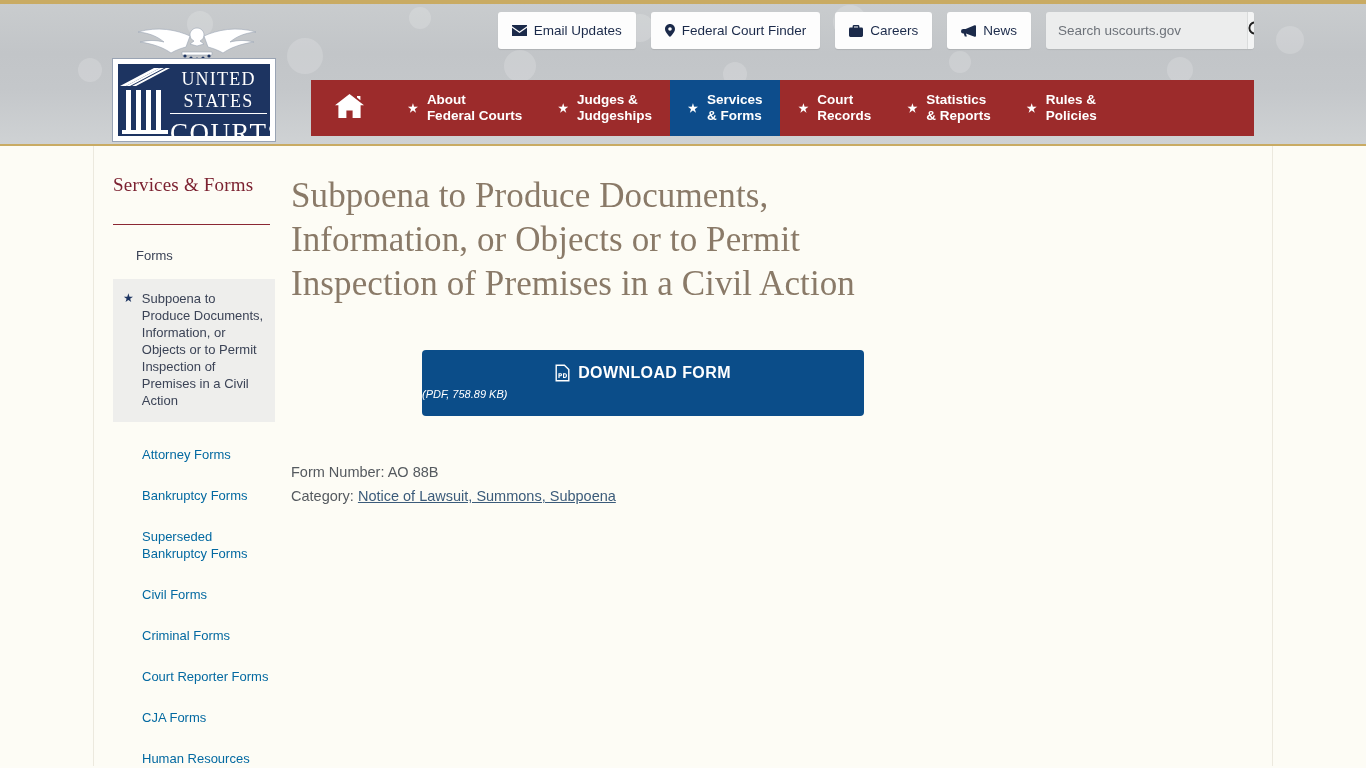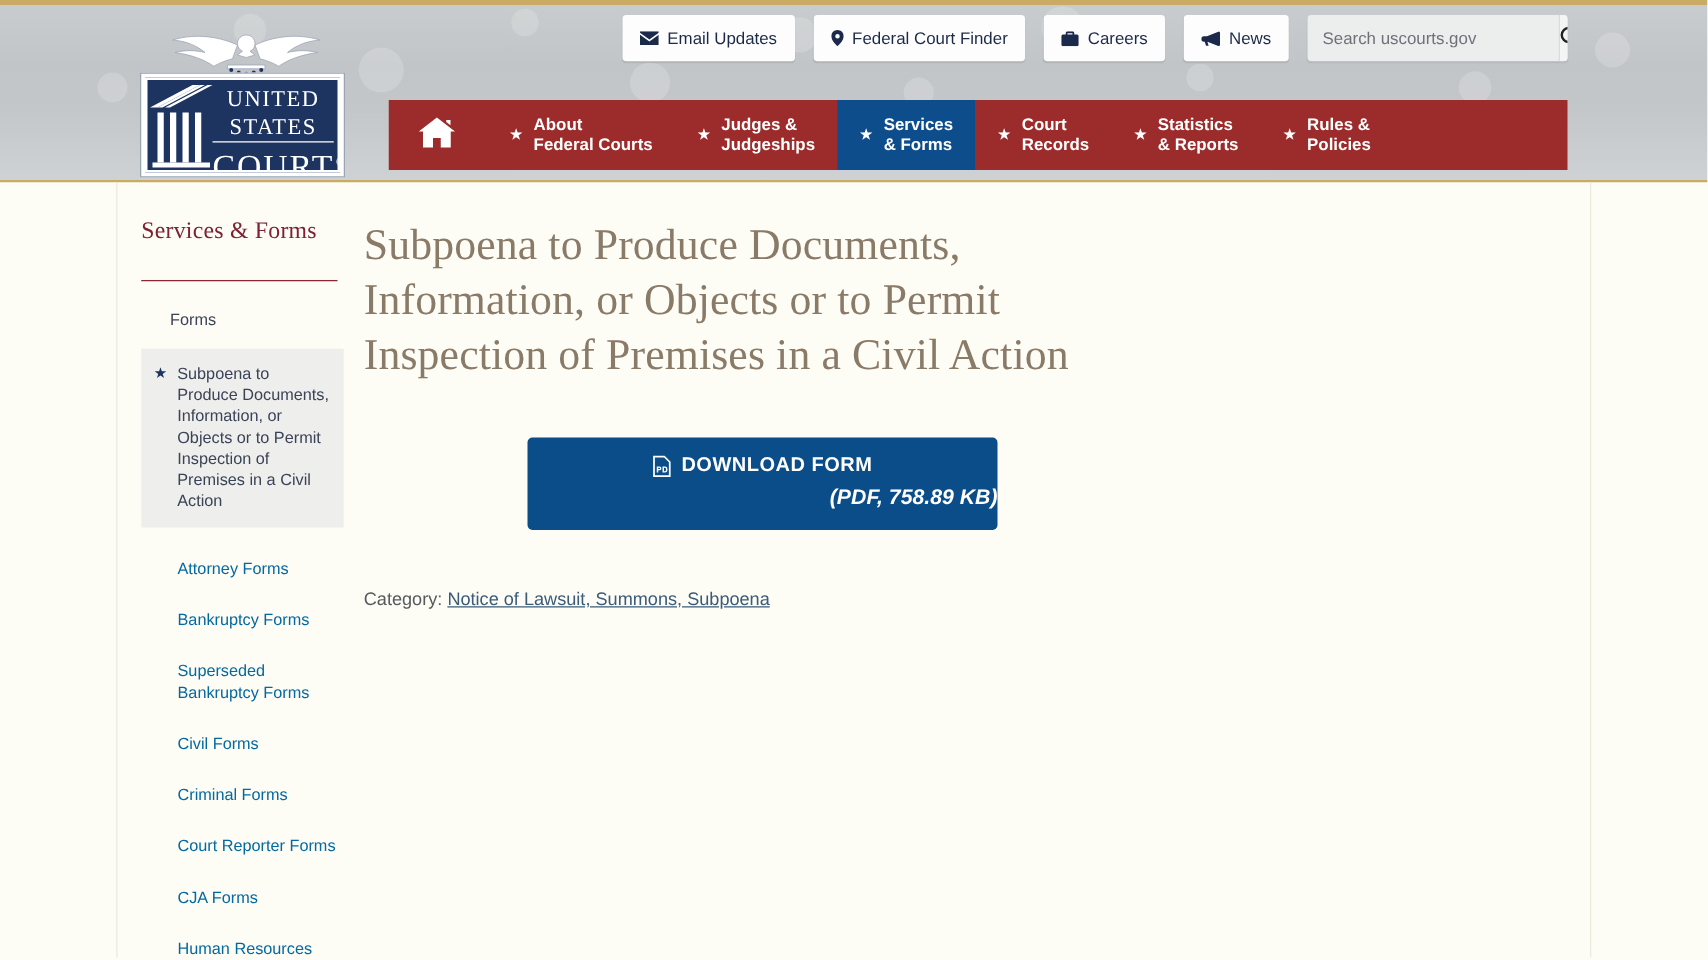--- a/index.html
+++ b/index.html
@@ -232,45 +232,45 @@
   #page-title {
     font-family: "Liberation Serif", serif;
     font-weight: normal;
     font-size: 35px;
     line-height: 44px;
     color: #8a7a68;
     letter-spacing: .1px;
   }
   #download-button {
     display: block;
-    width: 376px;
+    width: 442px;
     margin: 44px 0 0 131px;
     background: #0b4d89;
     border: none;
     border-radius: 4px;
     padding: 14px 0 16px 0;
     color: #ffffff;
-    text-align: right;
+    text-align: left;
     cursor: pointer;
     text-decoration: none;
     font-family: "Liberation Sans", sans-serif;
   }
   #download-main {
     font-size: 16px;
     font-weight: bold;
     letter-spacing: .4px;
     display: flex;
     align-items: center;
     justify-content: center;
     gap: 8px;
   }
   #download-sub {
     display: block;
-    font-size: 17px;
-    font-weight: bold;
+    font-size: 11px;
+    font-weight: normal;
     font-style: italic;
     margin-top: 6px;
   }
   #pdf-glyph {
     display: inline-flex;
     align-items: center;
   }
 
   #form-meta { margin-top: 44px; font-size: 14.5px; line-height: 24px; color: #555a5f; }
   .meta-row { white-space: nowrap; }
@@ -490,18 +490,22 @@
             <path fill="#ffffff" d="M3.4 9.2h2.2c.9 0 1.5.6 1.5 1.5S6.5 12.2 5.6 12.2H4.6v1.8H3.4zm1.2 1v1h.9c.3 0 .5-.2.5-.5s-.2-.5-.5-.5zM8 9.2h2c1.3 0 2 .9 2 2.4S11.3 14 10 14H8zm1.2 1v2.8h.7c.6 0 .9-.5.9-1.4s-.3-1.4-.9-1.4z"></path>
           </svg>
         </span>
         <span>DOWNLOAD FORM</span>
       </span>
       <span id="download-sub">(PDF, 758.89 KB)</span>
     </a>
 
     <div id="form-meta">
       <div class="meta-row">
+        <span class="meta-key">Form Number:</span>
+        <span class="meta-val">AO 88B</span>
+      </div>
+      <div class="meta-row">
         <span class="meta-key">Category:</span>
         <a id="category-link">Notice of Lawsuit, Summons, Subpoena</a>
       </div>
     </div>
   </section>
 </main>
 
 </body></html>

